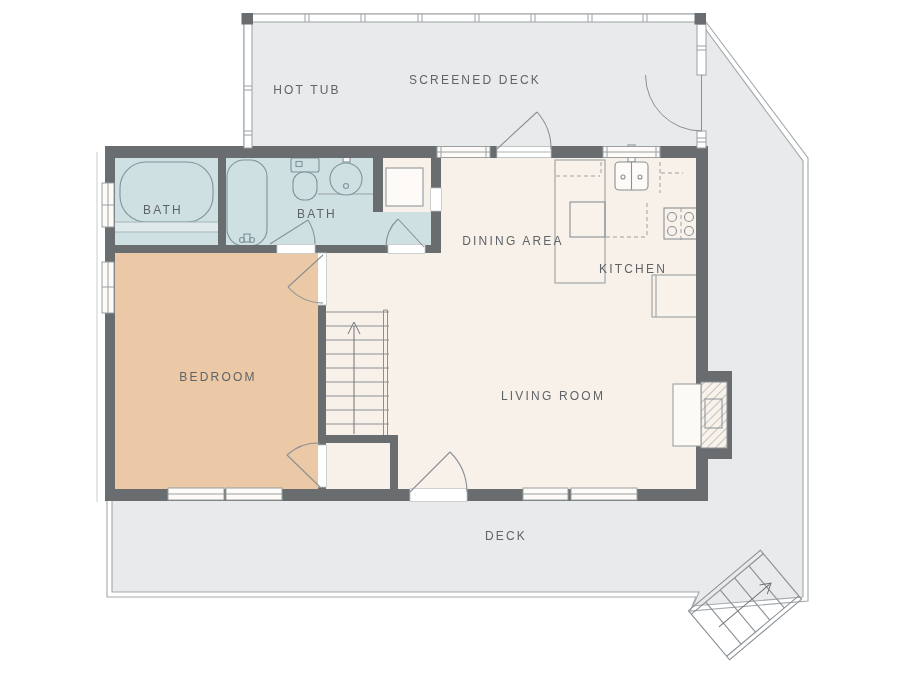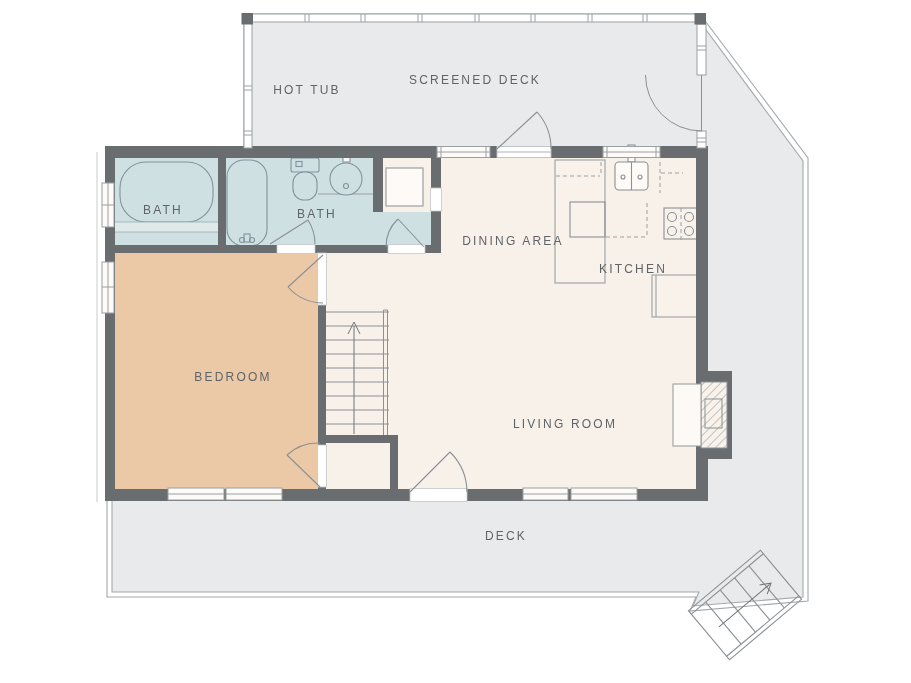--- a/index.html
+++ b/index.html
@@ -269,17 +269,17 @@
     </g>
   </g>
 </svg>
 
 <div class="room-label" style="left:307px;top:90px;">HOT TUB</div>
 <div class="room-label" style="left:475px;top:80px;">SCREENED DECK</div>
 <div class="room-label" style="left:163px;top:210px;">BATH</div>
 <div class="room-label" style="left:317px;top:214px;">BATH</div>
 <div class="room-label" style="left:497px;top:241px;margin-left:16px;">DINING AREA</div>
 <div class="room-label" style="left:633px;top:229px;margin-top:40px;">KITCHEN</div>
-<div class="room-label" style="left:233px;top:377px;">BEDROOM</div>
-<div class="room-label" style="left:565px;top:396px;margin-top:28px;">LIVING ROOM</div>
+<div class="room-label" style="left:218px;top:377px;">BEDROOM</div>
+<div class="room-label" style="left:553px;top:396px;">LIVING ROOM</div>
 <div class="room-label" style="left:506px;top:536px;text-align:center;">DECK</div>
 
 </div>
 
 </body></html>

